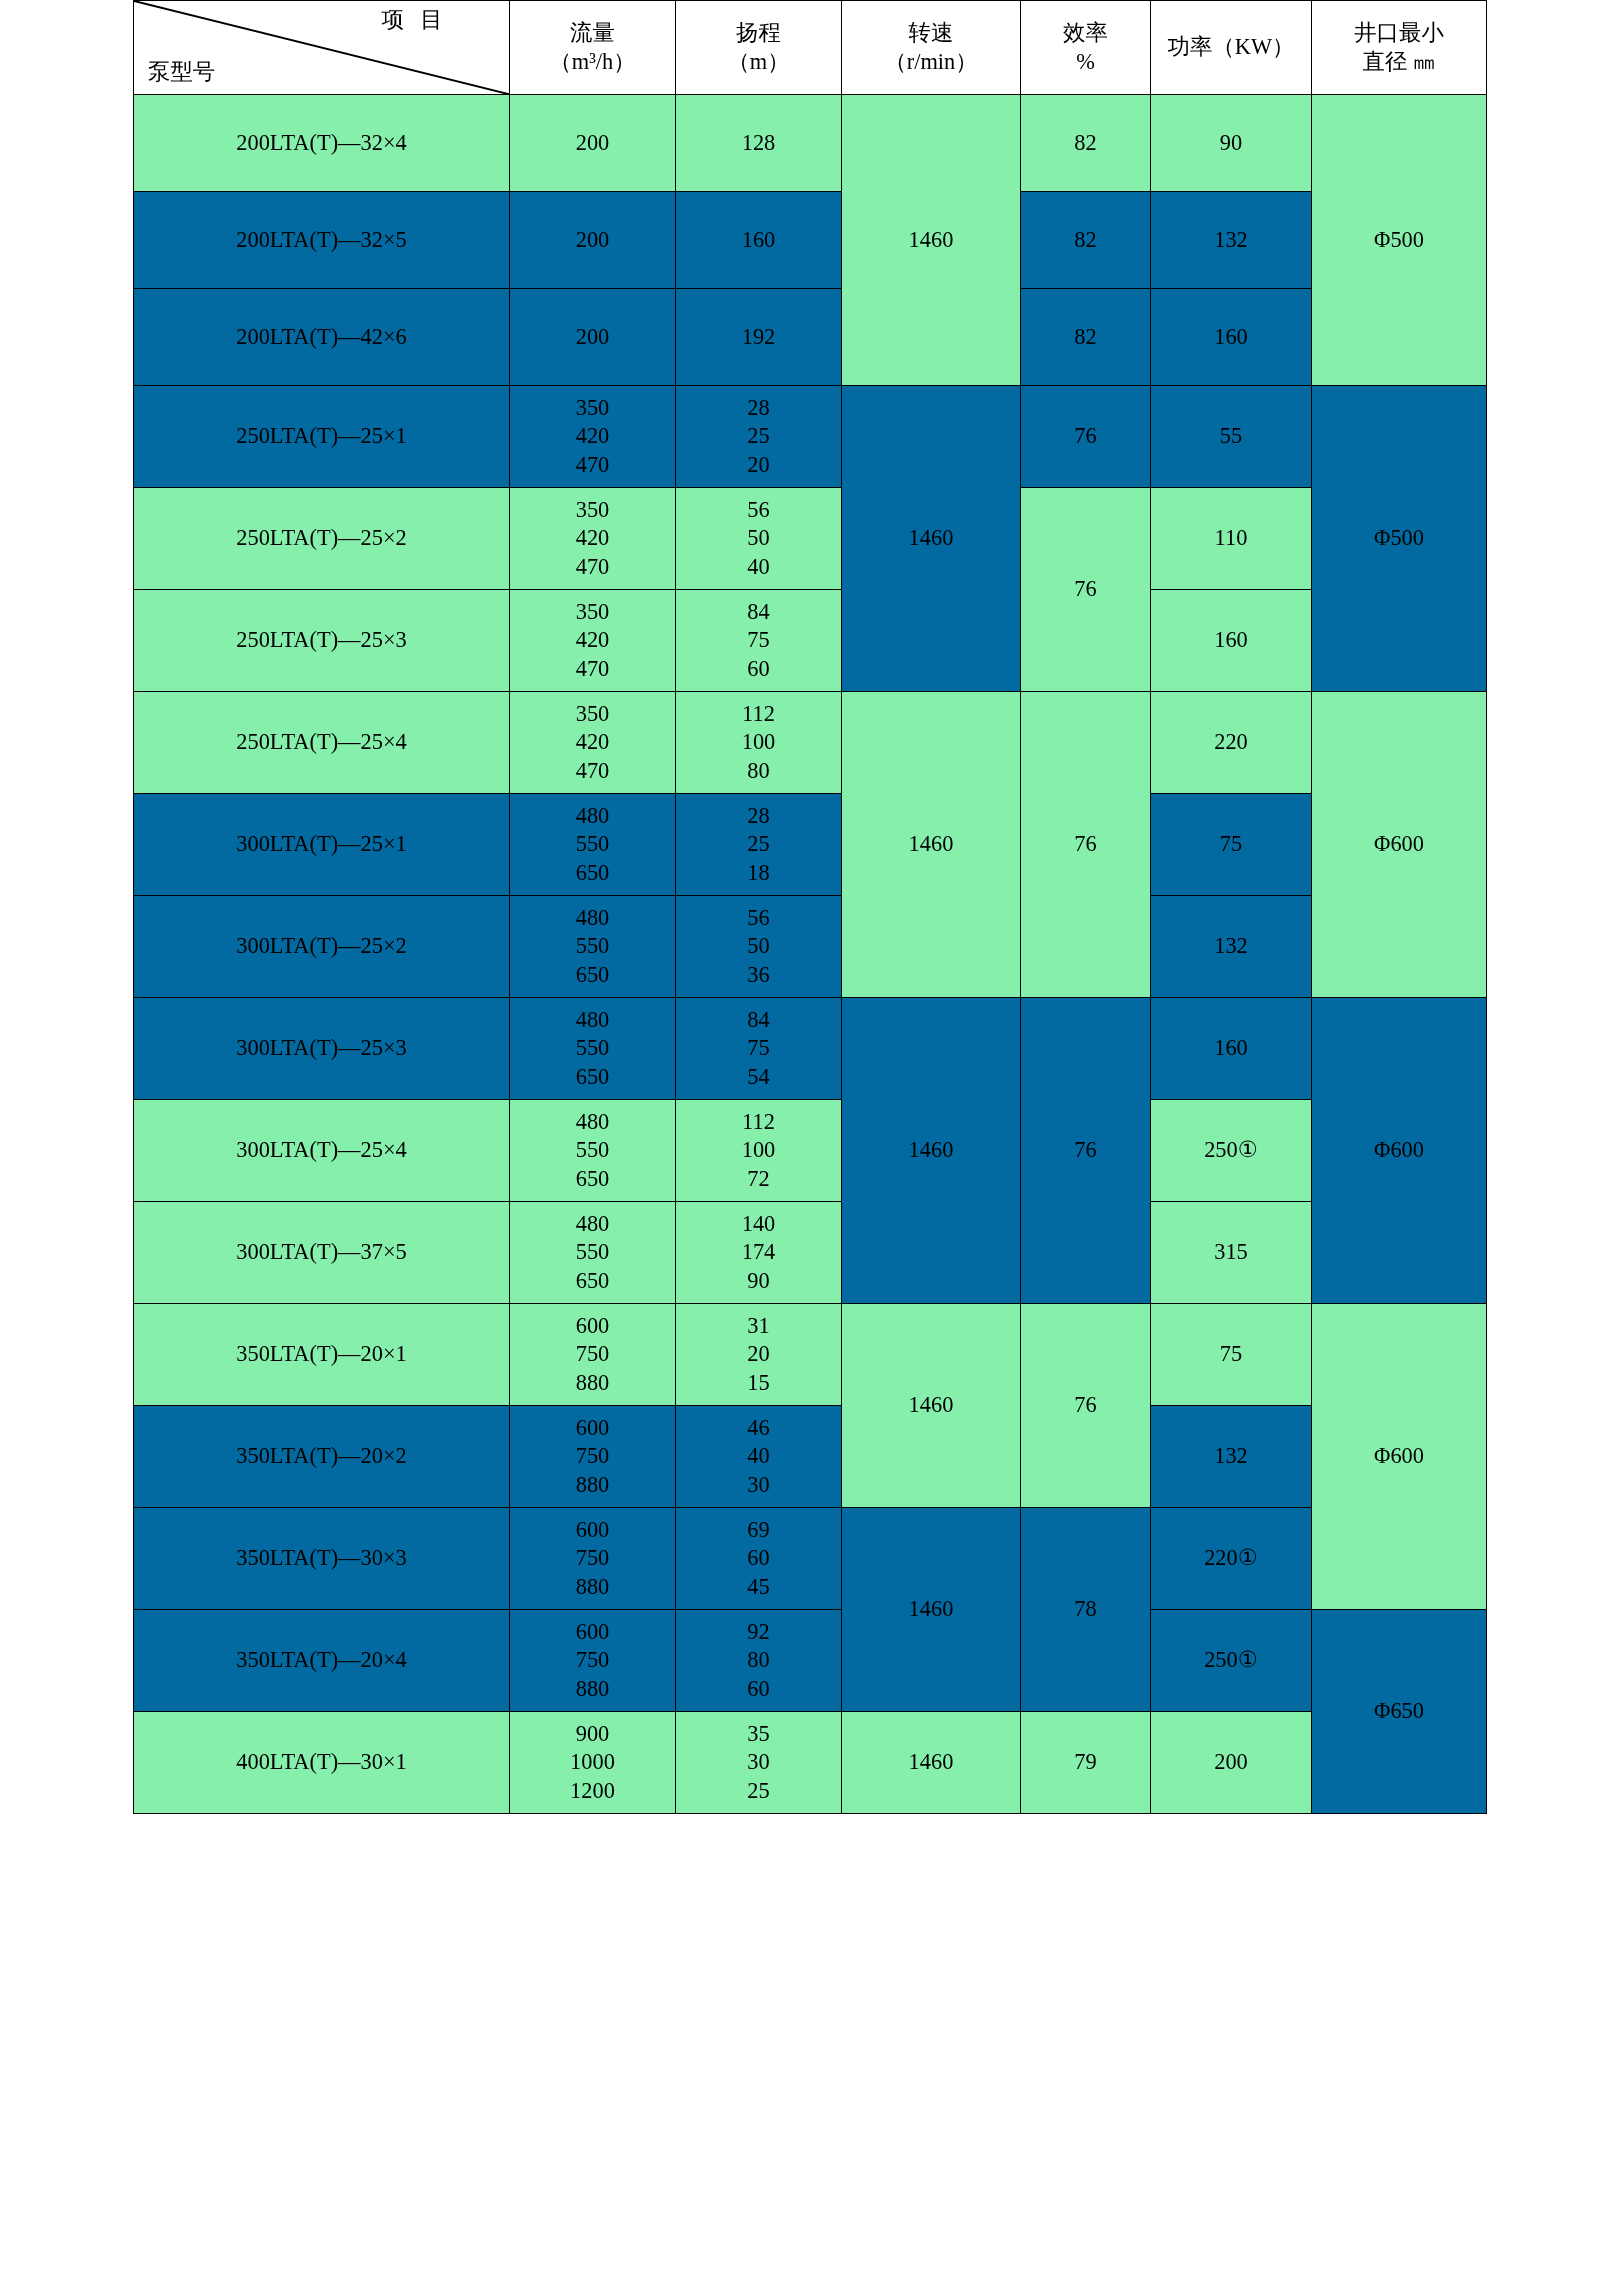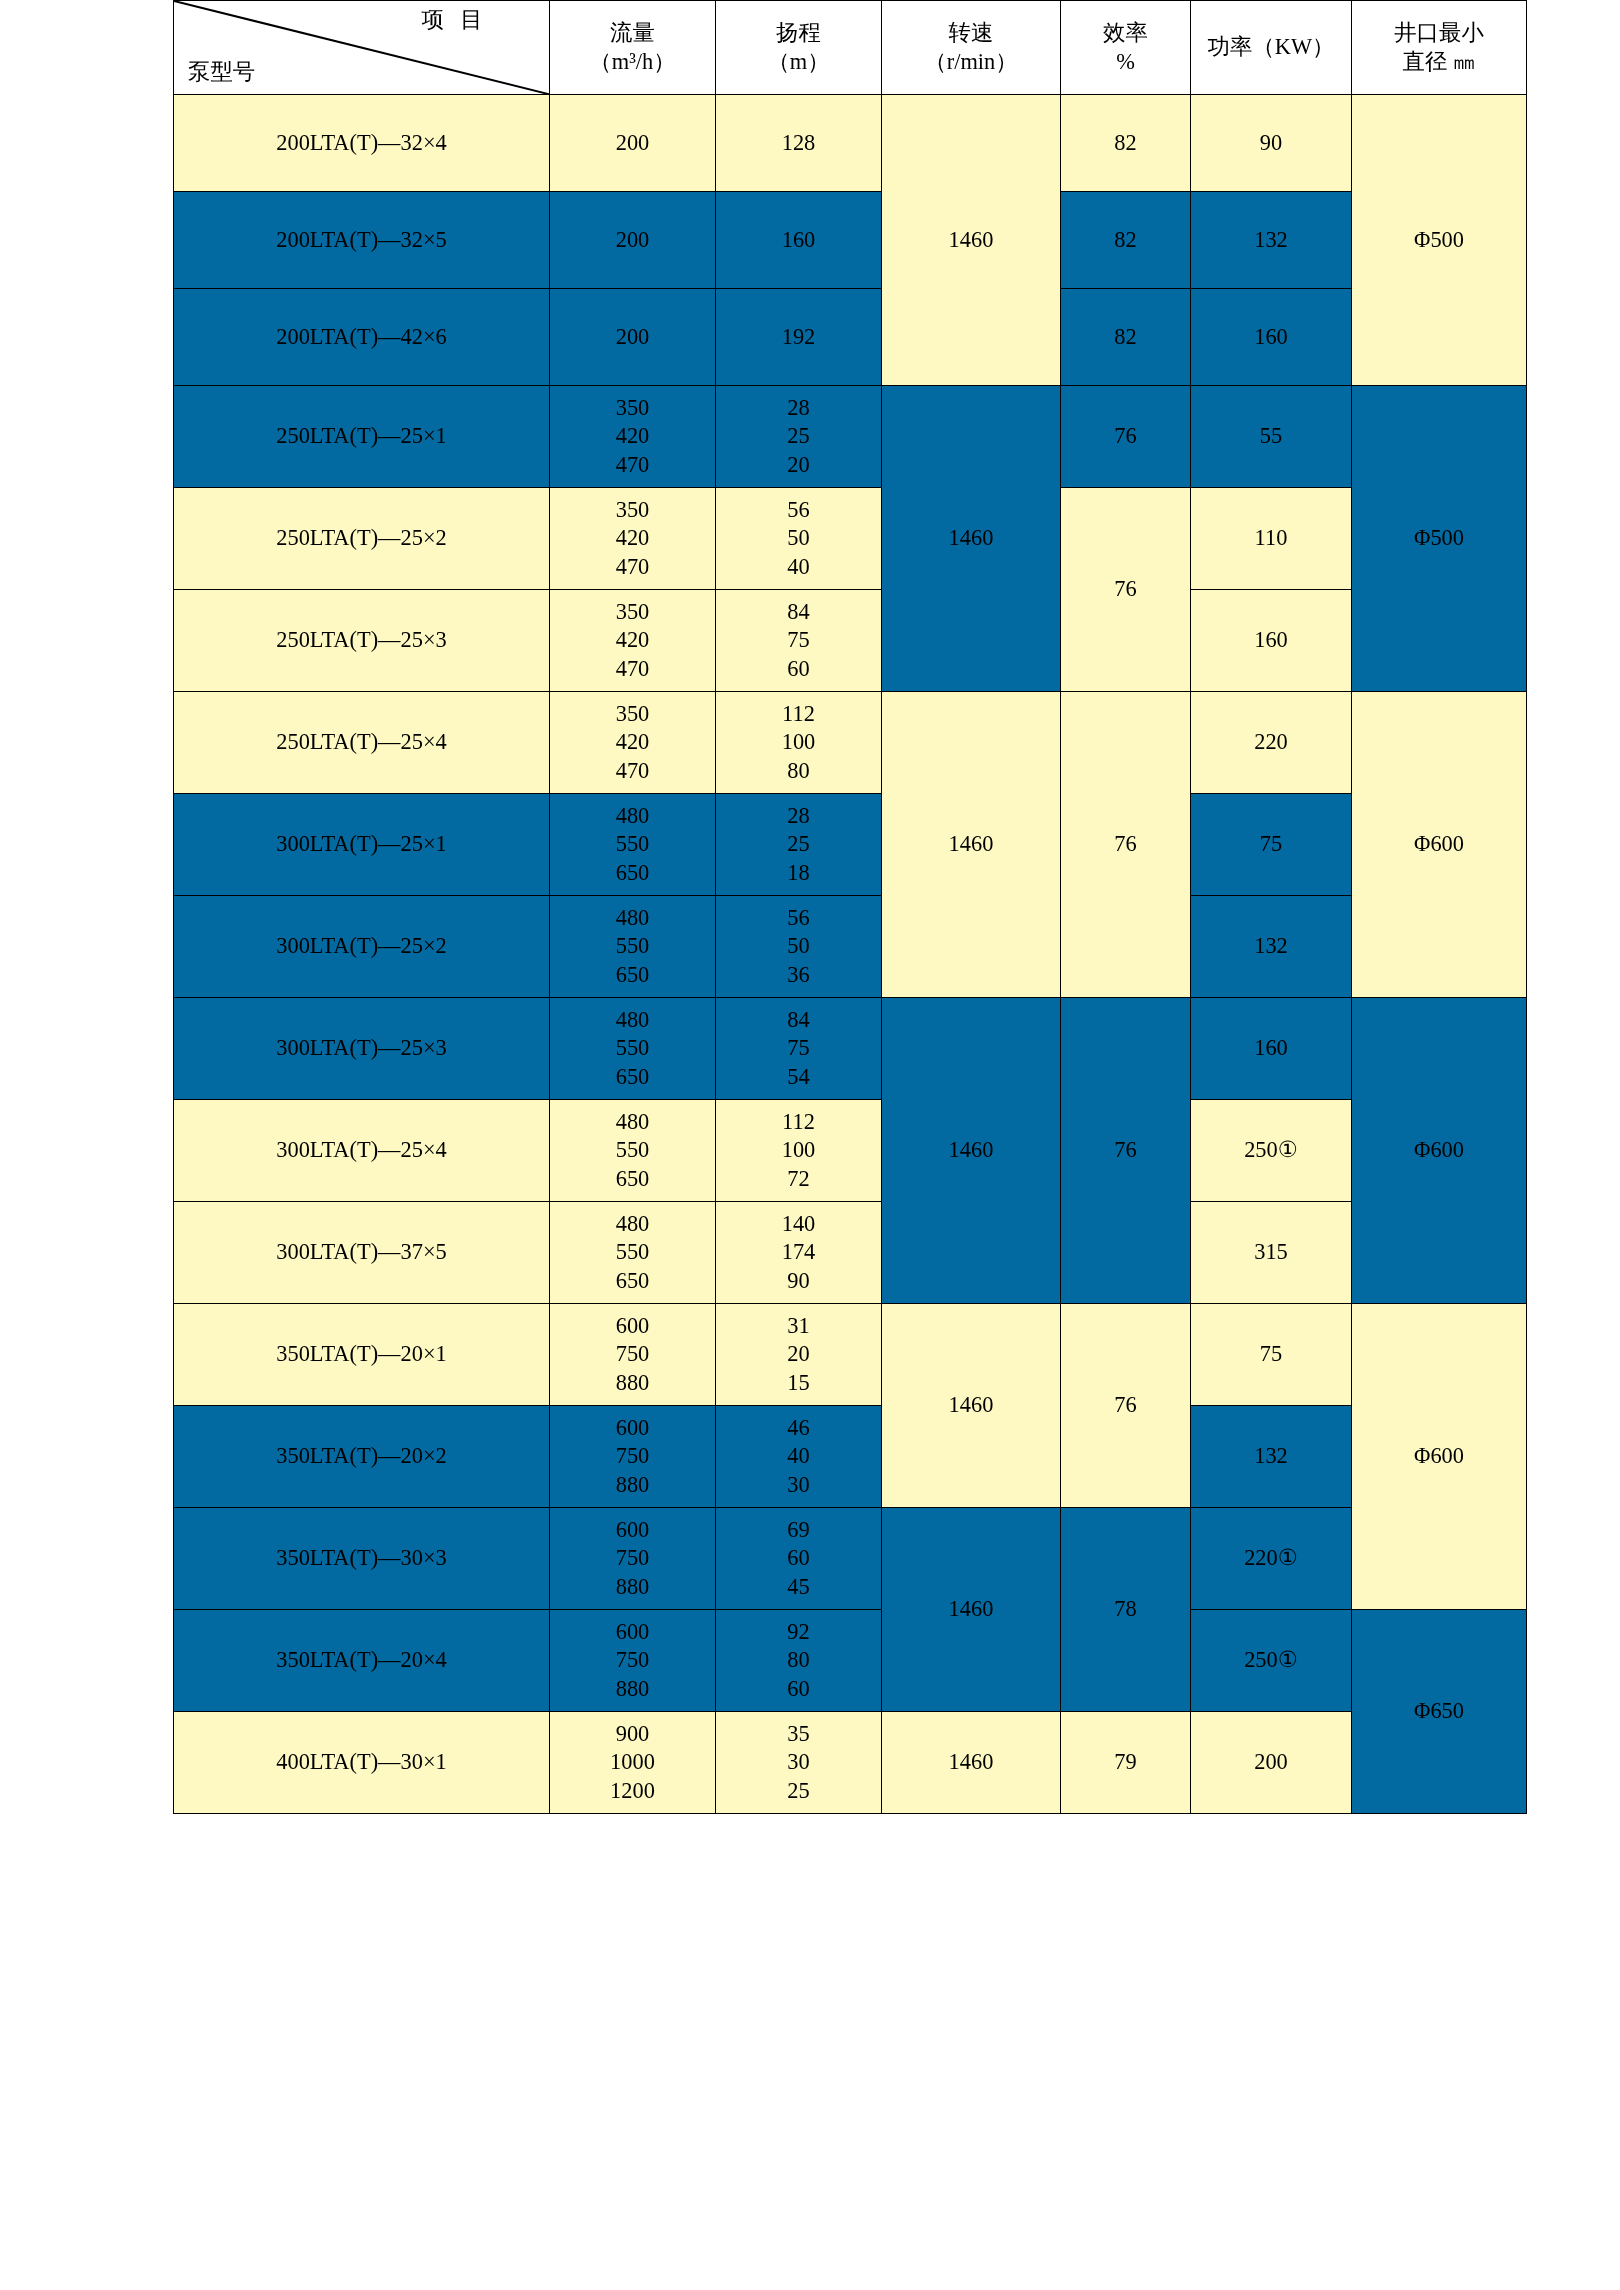--- a/index.html
+++ b/index.html
@@ -23,21 +23,20 @@
   .table-wrap {
     position: absolute;
     left: 133px;
     top: 0px;
     width: 1352px;
   }
   table.spec {
     border-collapse: collapse;
     width: 1352px;
     table-layout: fixed;
-    margin-left: 40px;
   }
   table.spec td, table.spec th {
     border: 1.3px solid #000000;
     text-align: center;
     vertical-align: middle;
     font-size: 22.4px;
     line-height: 1.28;
     padding: 3.6px 1.8px;
     font-weight: normal;
   }
@@ -79,21 +78,21 @@
   .hdr-cell {
     height: 86px;
     font-size: 22.4px;
     line-height: 1.5;
   }
   .hdr-cell .l1, .hdr-cell .l2 {
     display: block;
   }
 
   
-  tr.shaded td { background: #fef9c3; }
+  tr.shaded td { background: #86efac; }
   tr.plain td { background: #0369a1; }
   td.shaded { background: #f2cfb0; }
   td.plain { background: #ffffff; }
 
   .multi span { display: block; }
   .model { font-size: 22.4px; letter-spacing: 0px; }
   .row-h1 { height: 97px; }
   .row-h3 { height: 102px; }
 </style>
 </head>

